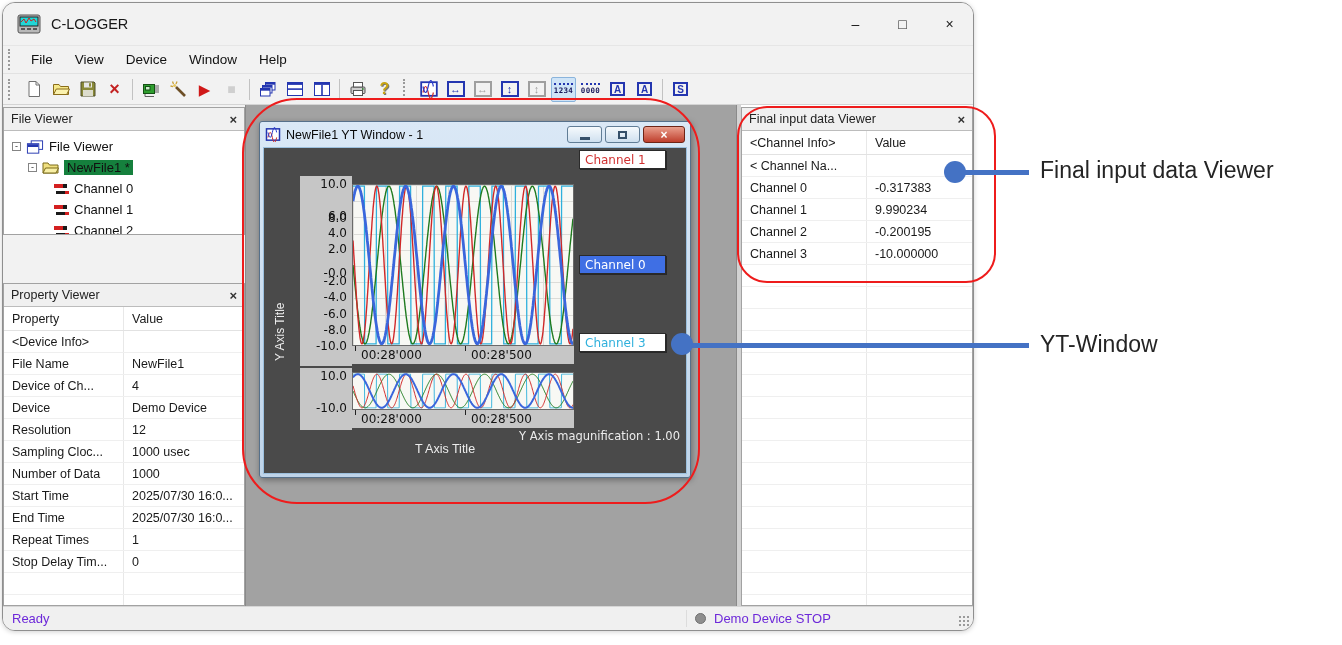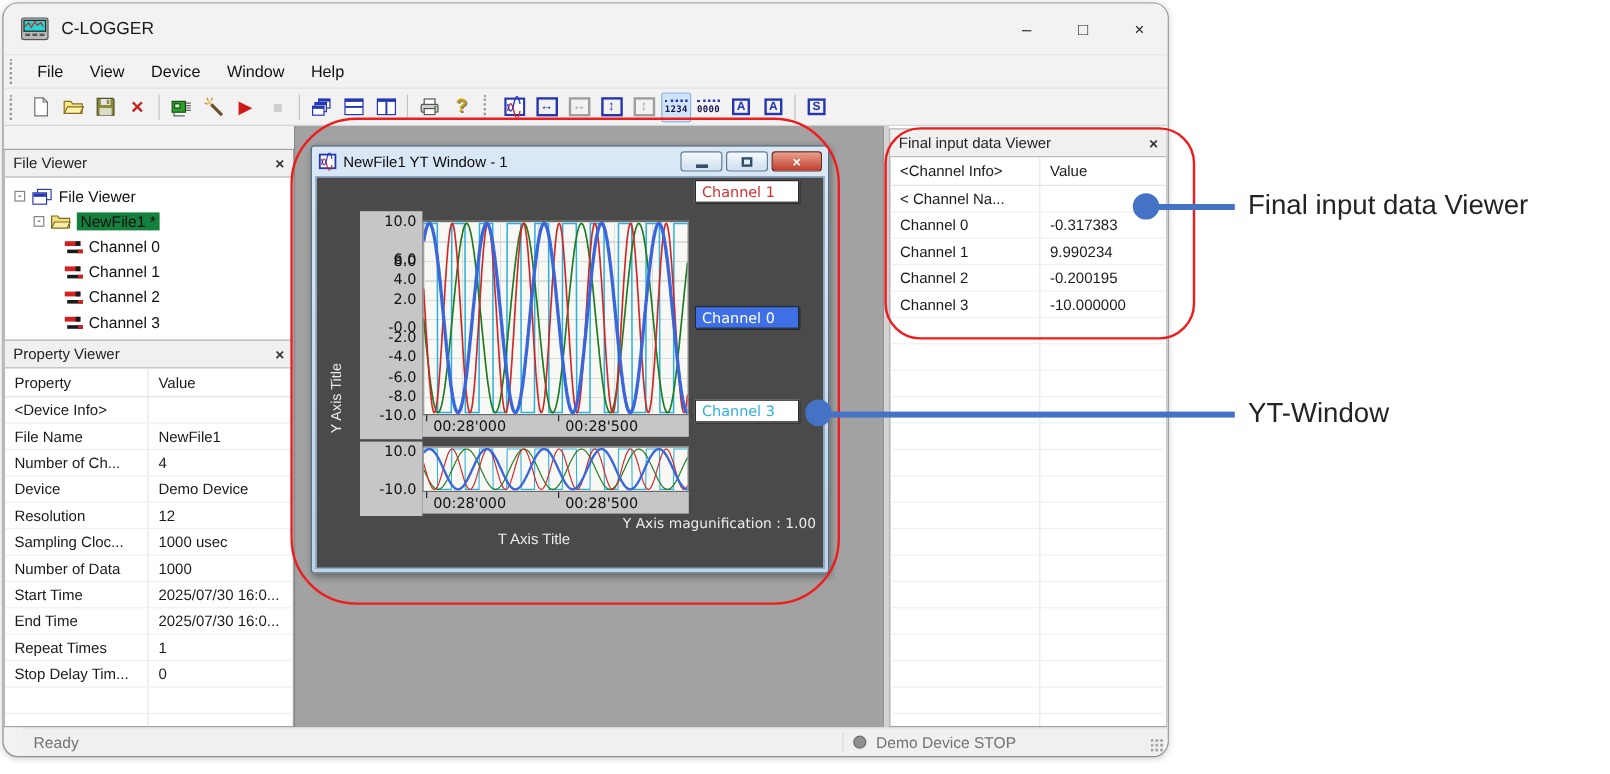--- a/index.html
+++ b/index.html
@@ -34,21 +34,21 @@
   .g-dig{font-size:7.5px;font-weight:700;font-family:"DejaVu Sans Mono",monospace;border-top:2px dotted #2436b0;padding-top:1px;color:#16165a;letter-spacing:.3px}
   .g-boxl{border:2px solid #2436b0;color:#2436b0;font-size:10px;font-weight:700;width:15px;height:14px;display:flex;align-items:center;justify-content:center}
 
   
   .dock{position:absolute;left:0;top:102px;right:0;bottom:24px}
   .left-col{position:absolute;left:0;top:0;width:242px;bottom:0}
   .mdi{position:absolute;left:242px;right:236px;top:0;bottom:0;background:#a2a2a2;border-left:1px solid #8a8a8a;border-right:1px solid #8a8a8a}
   .right-col{position:absolute;right:0;top:0;width:236px;bottom:0;border-left:4px solid #d2d2d2;background:#fff}
 
   .panel{position:absolute;left:0;right:0;background:#fff;border:1px solid #a2a2a2}
-  .file-viewer{top:19px;height:176px}
+  .file-viewer{top:2px;height:128px}
   .property-viewer{top:178px;bottom:0}
   .final-viewer{top:2px;bottom:0}
   .caption{height:23px;background:#f0f0f0;border-bottom:1px solid #bcbcbc;display:flex;align-items:center;font-size:12.5px;color:#222;padding:0 7px}
   .cap-close{margin-left:auto;font-size:13px;font-weight:700;color:#333;line-height:1}
 
   
   .tree{position:absolute;top:23px;left:0;right:0;bottom:0;padding-top:5px;font-size:13px;color:#111;overflow:hidden}
   .tree-row{display:flex;align-items:center;height:21px;gap:5px}
   .lvl1{padding-left:8px}.lvl2{padding-left:24px}.lvl3{padding-left:50px}
   .expander{width:9px;height:9px;border:1px solid #848484;background:#fff;font-size:9px;line-height:7px;text-align:center;color:#333;flex:none}
@@ -91,21 +91,21 @@
   .xstrip.main{top:198px}.xstrip.ov{top:262px}
   .xtick-label{position:absolute;top:2px;white-space:nowrap}
   .xtick-label.t0{left:9px}.xtick-label.t1{left:119px}
   .xtick-mark{position:absolute;top:0;width:1px;height:5px;background:#222}
   .xtick-mark.m0{left:3px}.xtick-mark.m1{left:113px}
   .mag-note{position:absolute;right:6px;top:281px;color:#ececec;font-size:11.5px;font-family:"DejaVu Sans",sans-serif}
   .t-axis-title{position:absolute;left:0;right:60px;top:294px;text-align:center;color:#ececec;font-size:12.5px}
   .ch-label{position:absolute;left:315px;width:87px;height:19px;border:1px solid #2a2a2a;box-shadow:1px 1px 0 rgba(0,0,0,.45);font-size:12px;display:flex;align-items:center;padding-left:5px;font-family:"DejaVu Sans",sans-serif;white-space:nowrap}
 
   
-  .statusbar{position:absolute;left:16px;right:0;bottom:0;height:24px;background:#f0f0f0;border-top:1px solid #d6d6d6;font-size:13px;color:#737373}
+  .statusbar{position:absolute;left:0;right:0;bottom:0;height:24px;background:#f0f0f0;border-top:1px solid #d6d6d6;font-size:13px;color:#6d28d9}
   .sb-left{position:absolute;left:9px;top:4px}
   .sb-sep{position:absolute;left:683px;top:3px;bottom:3px;width:1px;background:#dcdcdc}
   .sb-status{position:absolute;left:692px;top:0;height:100%;display:flex;align-items:center;gap:8px}
   .sb-dot{width:11px;height:11px;border-radius:50%;background:#8e8e8e;border:1px solid #707070;flex:none}
   .sb-grip{position:absolute;right:3px;bottom:3px;width:11px;height:11px;background-image:radial-gradient(#9a9a9a 1px,transparent 1.3px);background-size:4px 4px;background-position:bottom right}
 
   
   .anno-rect{position:absolute;border:2.5px solid #ee1c1c;pointer-events:none}
   .anno-rect.yt{left:242px;top:98px;width:458px;height:406px;border-radius:55px}
   .anno-rect.final{left:737px;top:106px;width:259px;height:177px;border-radius:30px}
@@ -345,21 +345,21 @@
               </div>
               <div class="trow">
                 <span class="tcell">&lt;Device Info&gt;</span>
                 <span class="tcell"></span>
               </div>
               <div class="trow">
                 <span class="tcell">File Name</span>
                 <span class="tcell">NewFile1</span>
               </div>
               <div class="trow">
-                <span class="tcell">Number of Ch...</span>
+                <span class="tcell">Device of Ch...</span>
                 <span class="tcell">4</span>
               </div>
               <div class="trow">
                 <span class="tcell">Device</span>
                 <span class="tcell">Demo Device</span>
               </div>
               <div class="trow">
                 <span class="tcell">Resolution</span>
                 <span class="tcell">12</span>
               </div>

